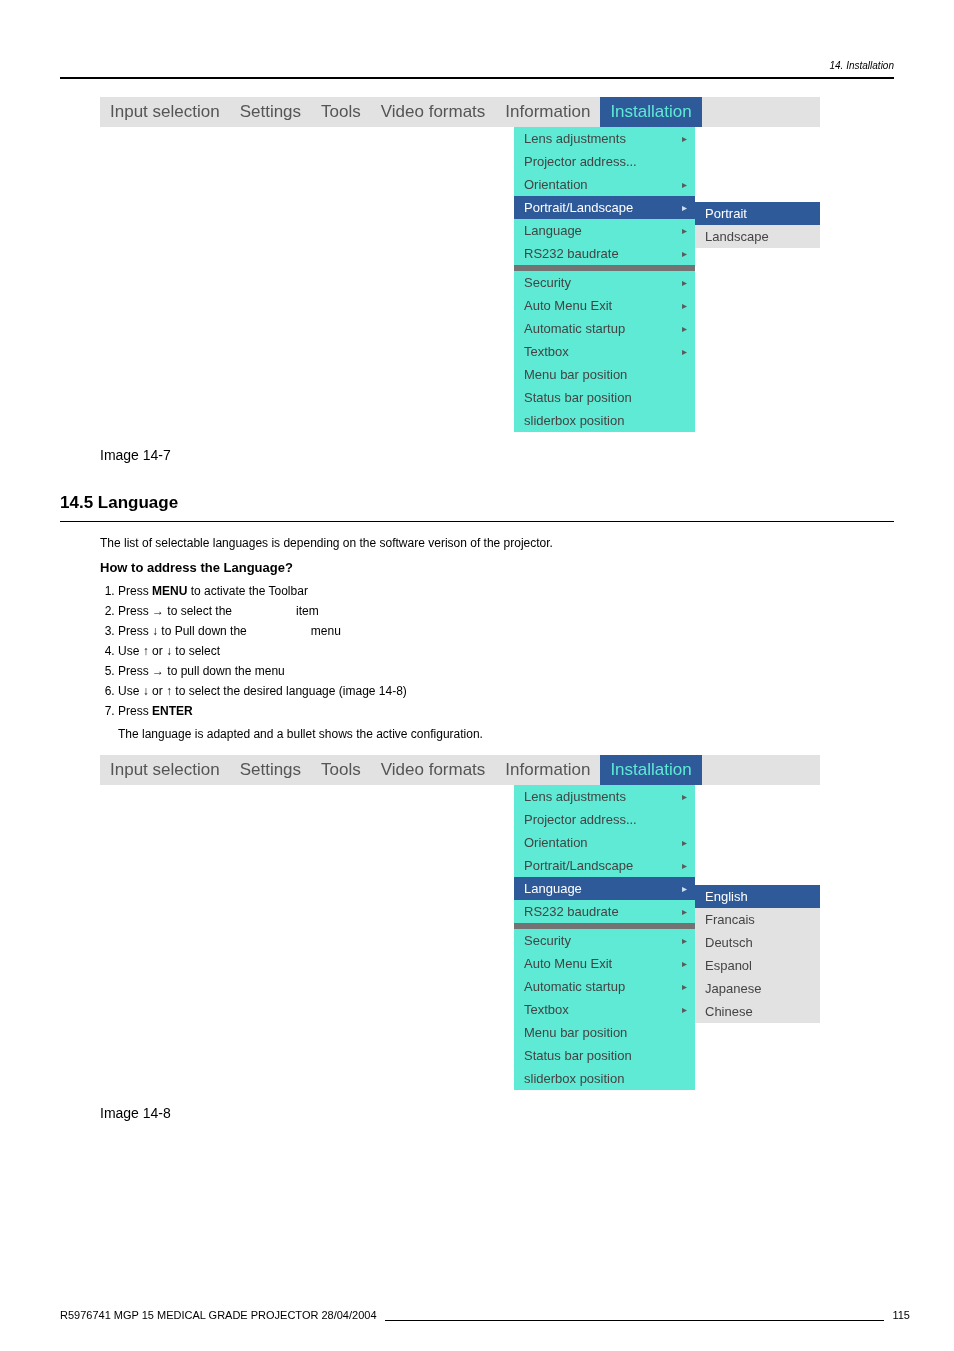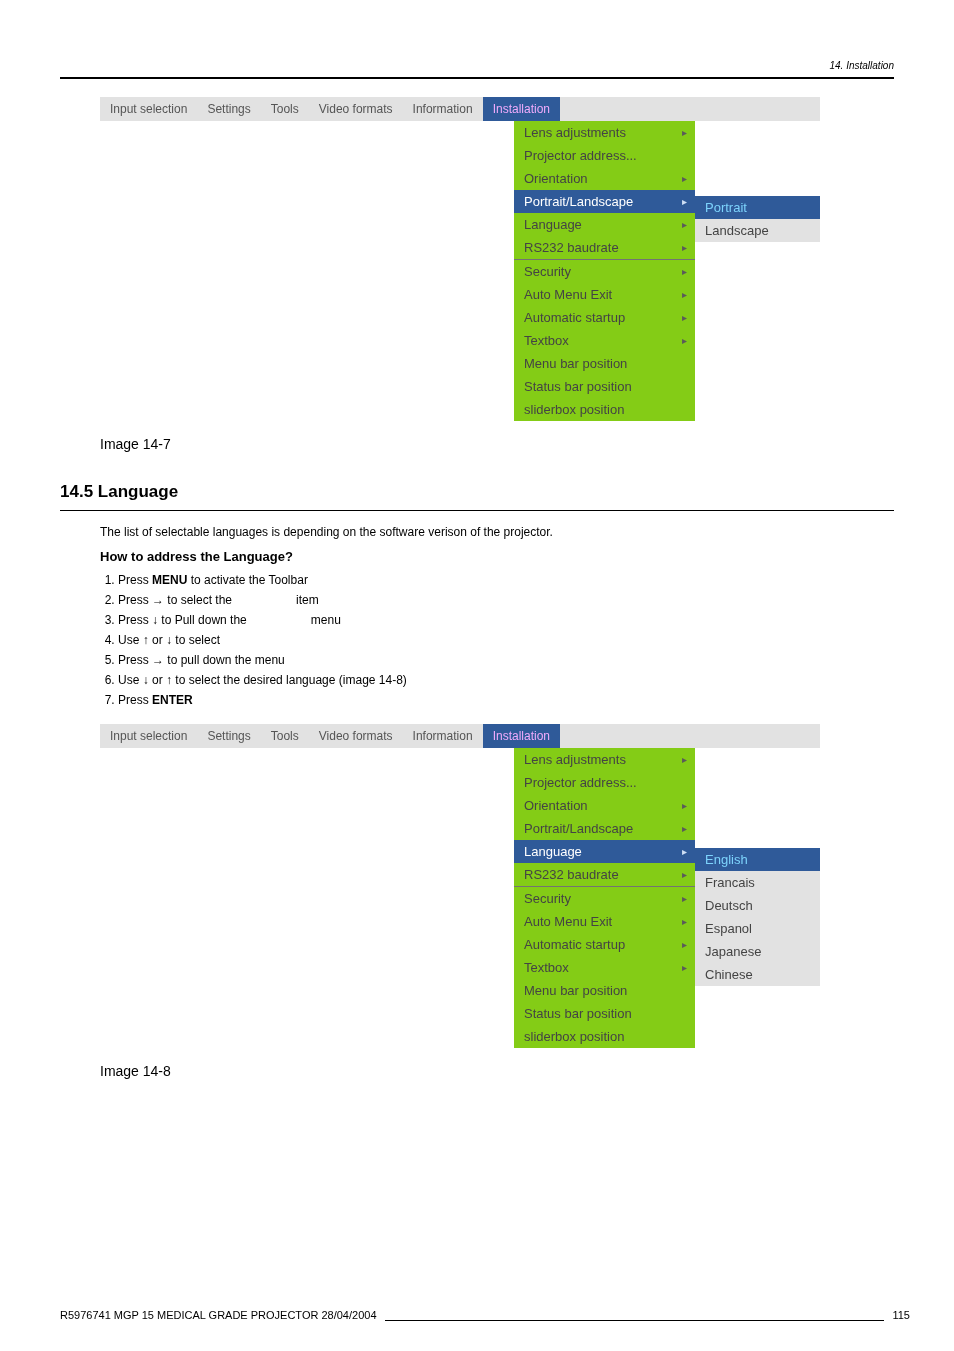--- a/index.html
+++ b/index.html
@@ -21,76 +21,76 @@
     margin-bottom: 18px;
   }
   .figure-block {
     margin-left: 40px;
     margin-bottom: 10px;
   }
   .menubar {
     display: flex;
     background: #e2e2e2;
     width: 720px;
-    font-size: 12px;
+    font-size: 17px;
     color: #555;
   }
   .menubar .tab {
     padding: 5px 10px 5px 10px;
     white-space: nowrap;
   }
   .menubar .tab.active {
     background: #2f5a99;
-    color: #f0abfc;
+    color: #5eead4;
   }
   .menu-row {
     display: flex;
     width: 720px;
   }
   .below-bar-spacer {
     flex: 1 1 auto;
     background: transparent;
   }
   .dropdown {
     width: 181px;
-    background: #84cc16;
+    background: #5eead4;
     font-size: 13px;
     color: #444;
   }
   .dropdown .ditem {
     display: flex;
     justify-content: space-between;
     align-items: center;
     padding: 4px 8px 4px 10px;
   }
   .dropdown .ditem.active {
     background: #2f5a99;
     color: #fff;
   }
   .dropdown .divgroup {
-    border-top: 1px solid #737373;
+    border-top: 6px solid #737373;
   }
   .dropdown .arrow {
     font-size: 10px;
     color: #5a5a5a;
   }
   .dropdown .ditem.active .arrow { color: #cfe0f5; }
   .submenu {
     width: 125px;
     background: #e2e2e2;
     font-size: 13px;
     color: #444;
     align-self: flex-start;
   }
   .submenu .sitem {
     padding: 4px 10px;
   }
   .submenu .sitem.active {
     background: #2f5a99;
-    color: #7dd3fc;
+    color: #ffffff;
   }
   .submenu-offset-1 { margin-top: 75px; }
   .submenu-offset-2 { margin-top: 100px; }
   .img-caption {
     font-size: 14px;
     color: #000;
     margin-top: 15px;
     margin-left: 40px;
     margin-bottom: 30px;
   }
@@ -223,20 +223,21 @@
   <div class="subhead">How to address the Language?</div>
   <ol class="steps" id="steps">
       <li>Press <strong>MENU</strong> to activate the Toolbar</li>
       <li>Press → to select the <span class="ref-italic" style="visibility:hidden;">Installation</span> item</li>
       <li>Press ↓ to Pull down the <span class="ref-italic" style="visibility:hidden;">Installation</span> menu</li>
       <li>Use ↑ or ↓ to select <span class="ref-italic" style="visibility:hidden;">Language</span></li>
       <li>Press → to pull down the menu</li>
       <li>Use ↓ or ↑ to select the desired language (image 14-8)</li>
       <li>Press <strong>ENTER</strong></li>
     </ol>
+  <div class="para" style="margin-left:18px; margin-top:6px;">The language is adapted and a bullet shows the active configuration.</div>
 </div>
 
 <div class="figure-block" style="margin-top:14px;">
   <div class="menubar" id="menubar2">
       <div class="tab">Input selection</div>
       <div class="tab">Settings</div>
       <div class="tab">Tools</div>
       <div class="tab">Video formats</div>
       <div class="tab">Information</div>
       <div class="tab active">Installation</div>

